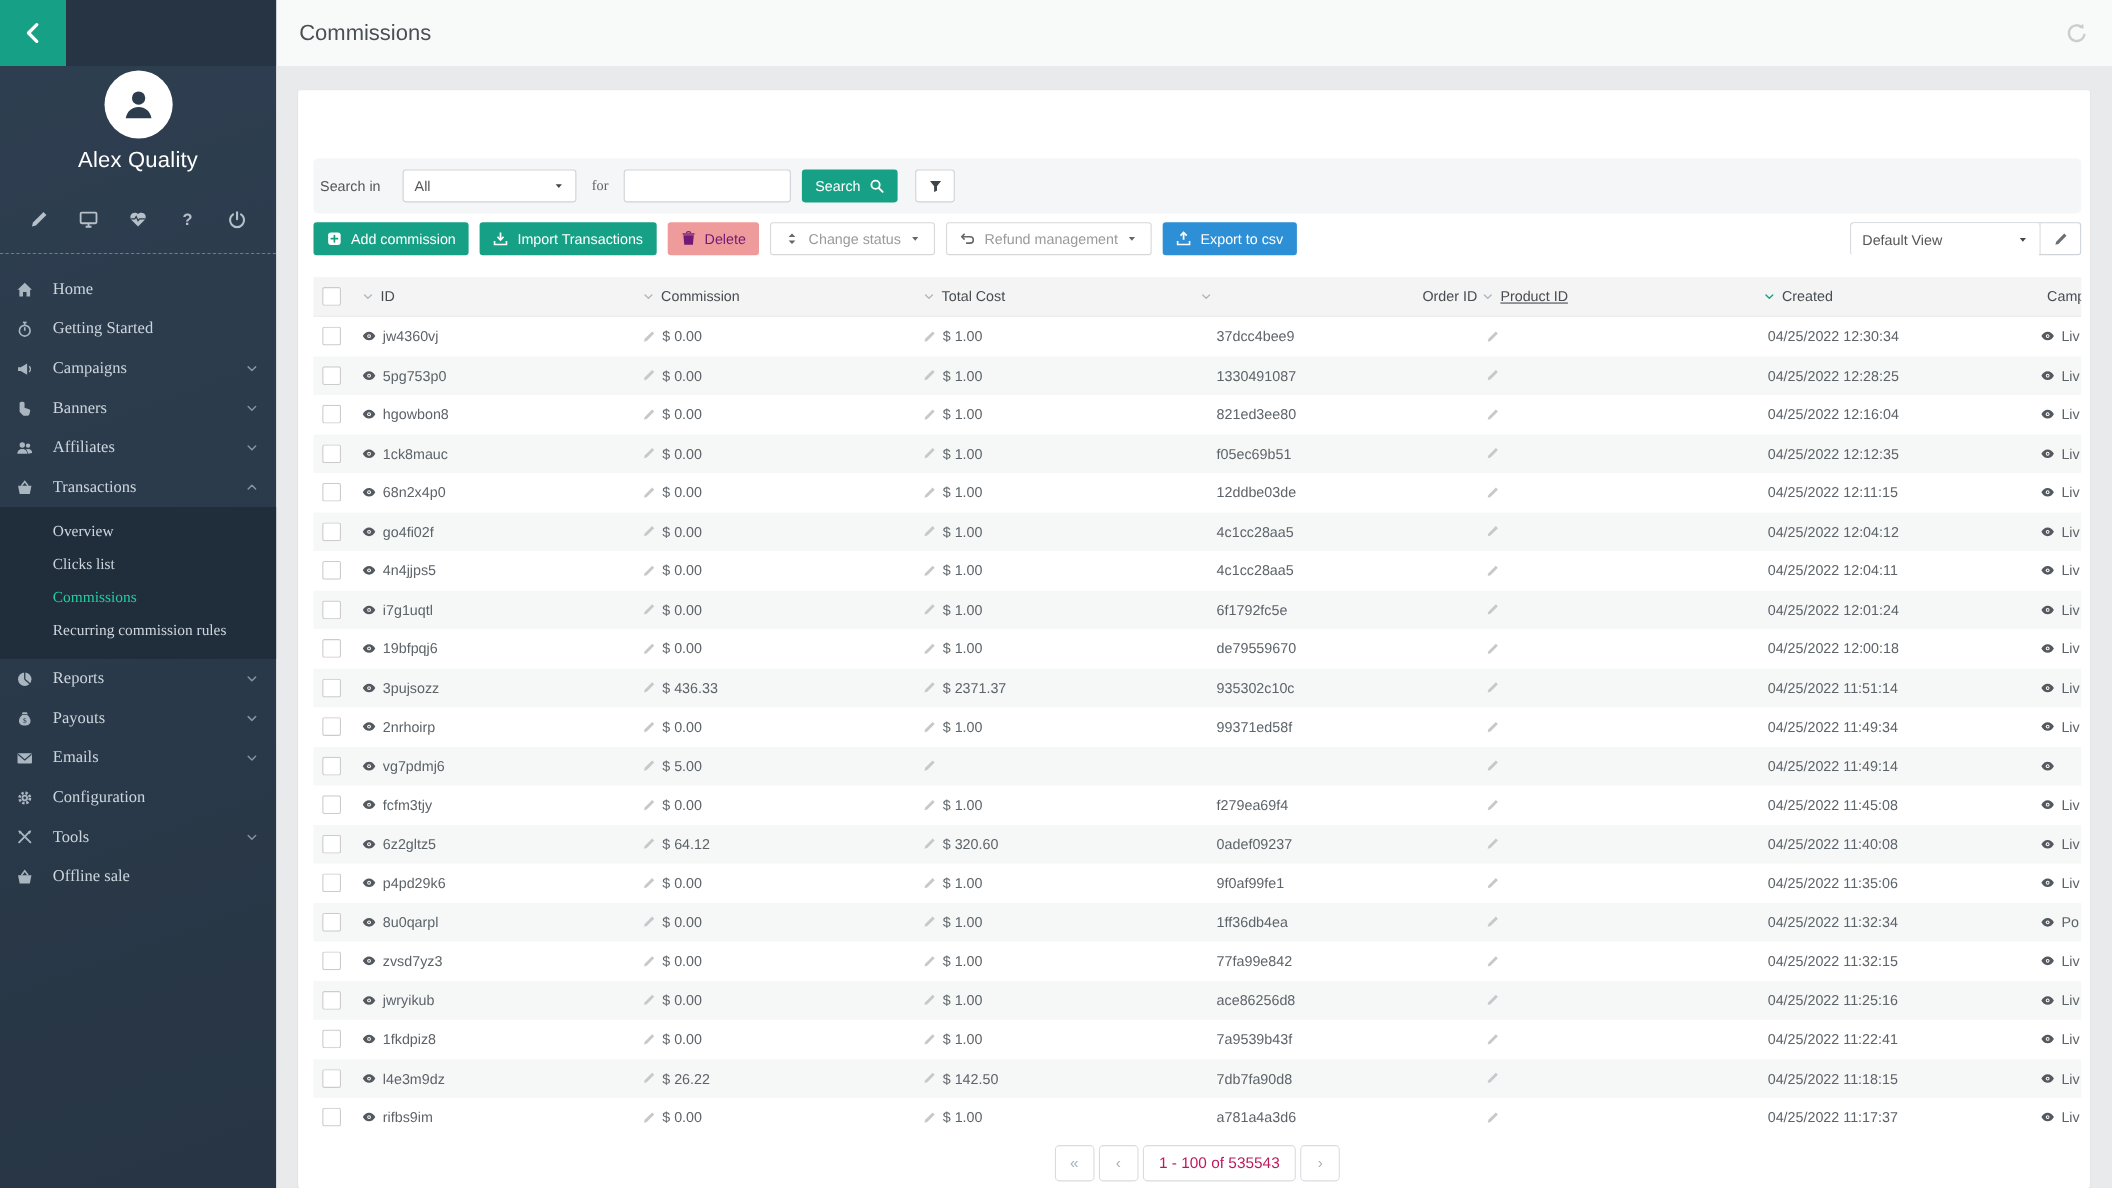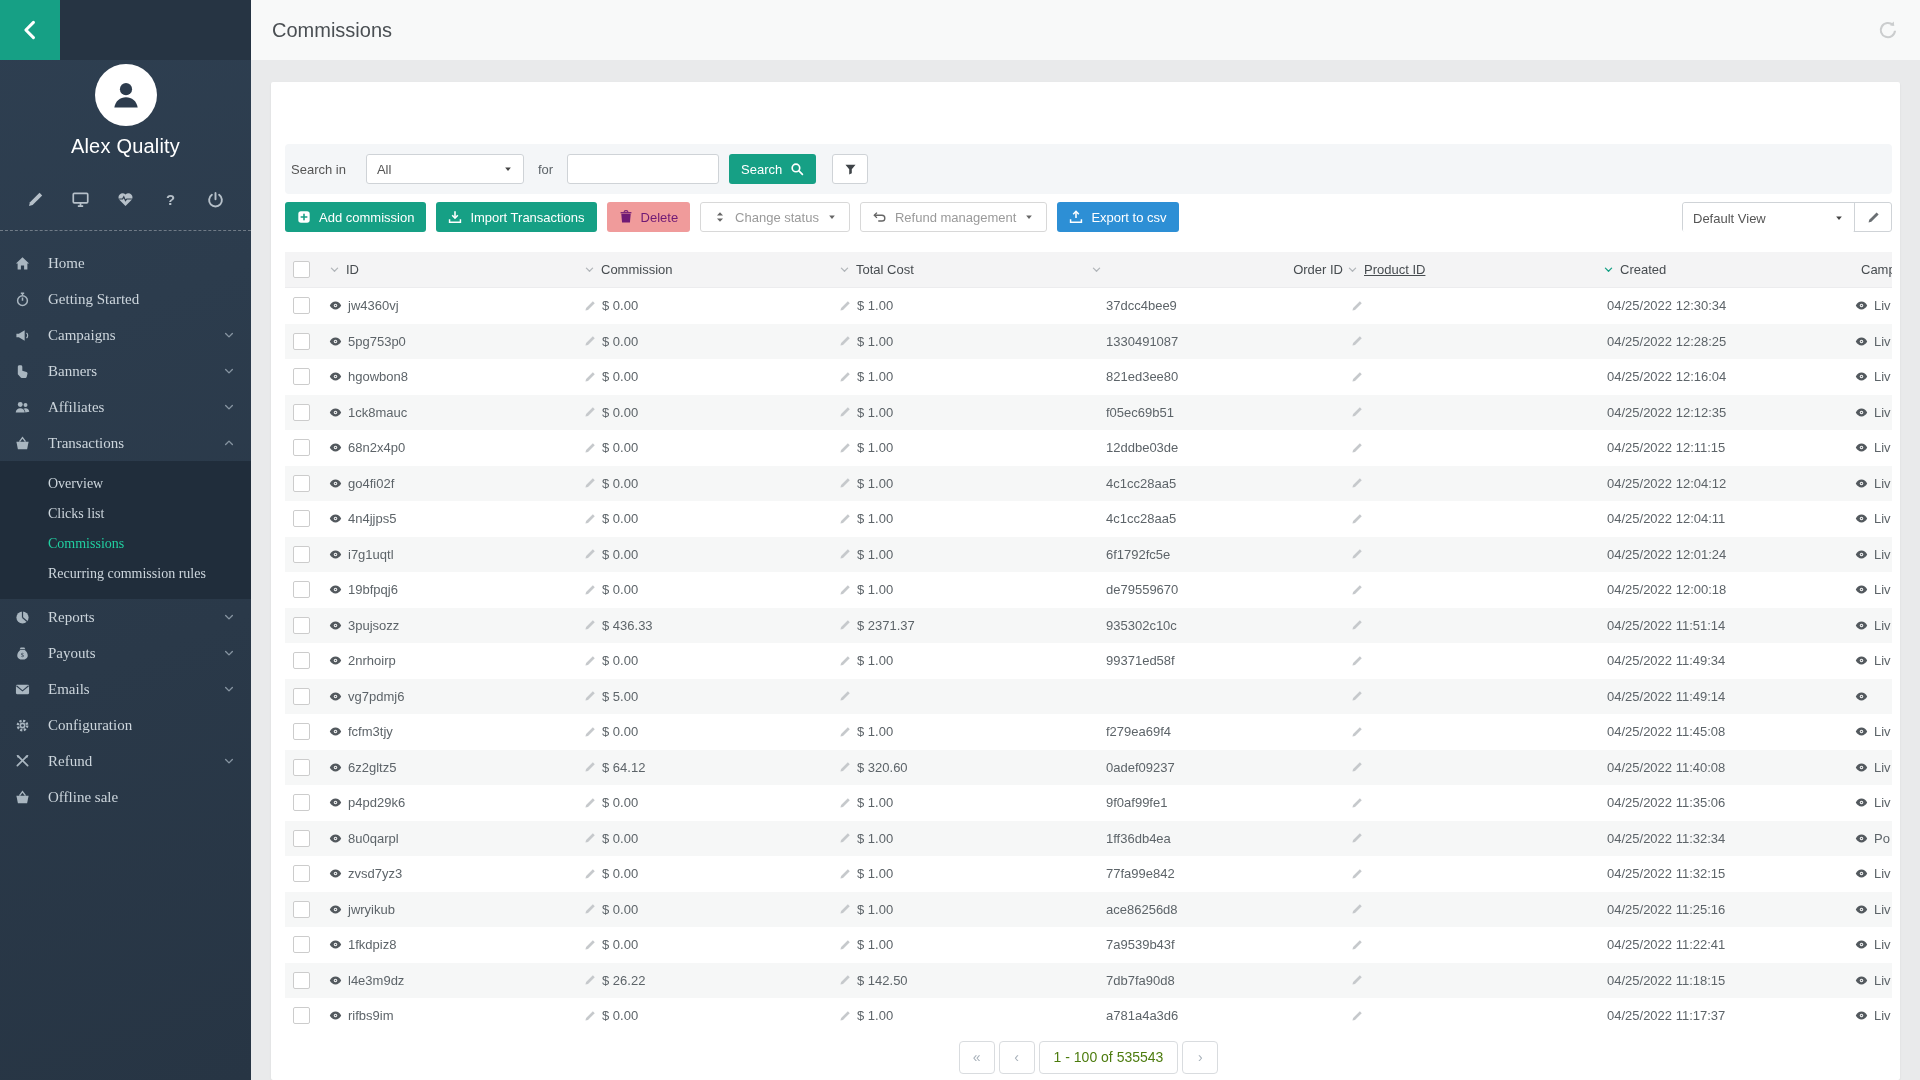--- a/index.html
+++ b/index.html
@@ -47,21 +47,21 @@
     padding:62px 8px 0 14px; overflow:hidden;}
 
   
   .search-panel{height:50px; background:#f4f6f8; border-radius:4px; display:flex; align-items:center;
     padding:0 6px; margin-bottom:8px;}
   .sp-label{color:#555; margin-right:20px; margin-left:0;}
   .select{height:30px; background:#fff; border:1px solid var(--bd); border-radius:3px; display:flex;
     align-items:center; padding:0 10px; color:#555; cursor:pointer; position:relative;}
   .select .caret{width:10px; height:10px; color:#444; margin-left:auto;}
   .sel-scope{width:158px;}
-  .sp-for{margin:0 14px;}
+  .sp-for{margin:0 14px;font-family:Liberation Serif, serif;}
   .sp-input{width:152px; height:30px; border:1px solid var(--bd); border-radius:3px; background:#fff;
     padding:0 8px; font:inherit; color:#444; outline:none;}
   .btn{height:30px; border:none; border-radius:3px; display:inline-flex; align-items:center; gap:8px;
     padding:0 12px; font:inherit; font-size:13px; cursor:pointer; white-space:nowrap;}
   .btn .i{width:14px; height:14px;}
   .btn-green{background:var(--green); color:#fff;}
   .btn-blue{background:var(--blue); color:#fff;}
   .btn-pink{background:var(--pink); color:#701a75;}
   .btn-ghost{background:#fff; border:1px solid #d8d8d8; color:#9a9a9a;}
   .btn-ghost .i{color:#666;}
@@ -99,21 +99,21 @@
   .c-camp{padding-left:7px;}
   .eye{width:13px; height:13px; color:#53595e; margin-right:6px; cursor:pointer;}
   .pen{width:12px; height:12px; color:#c6c9cc; margin-right:6px; cursor:pointer;}
   input[type=checkbox]{appearance:none; -webkit-appearance:none; width:17px; height:17px;
     border:1px solid #ccc; border-radius:2px; background:#fff; cursor:pointer;}
 
   
   .pagination{margin-top:7px; display:flex; justify-content:center; gap:4px;}
   .pg{height:33px; min-width:36px; background:#fff; border:1px solid #d9dcdf; border-radius:4px;
     display:flex; align-items:center; justify-content:center; color:#a8b1ba; font-size:14px; cursor:pointer;}
-  .pg-range{padding:0 14px; color:#4d7c0f; cursor:default;}
+  .pg-range{padding:0 14px; color:#be185d; cursor:default;}
 </style>
 </head>
 <body>
 
 <aside>
   <div class="sb-top">
     <div class="back-btn">
       <span class="i">
           <svg viewBox="0 0 16 16">
             <path d="M10.5 2.5 5 8l5.5 5.5" fill="none" stroke="currentColor" stroke-width="2.2" stroke-linecap="round" stroke-linejoin="round"></path>
@@ -297,21 +297,21 @@
       </div>
       <div class="nav-item">
         <span class="i nav-ic">
           <svg viewBox="0 0 16 16">
             <path d="m3 2 10.5 10.5" stroke="currentColor" stroke-width="1.8" stroke-linecap="round"></path>
             <path d="M13 2 2.5 12.5" stroke="currentColor" stroke-width="1.8" stroke-linecap="round"></path>
             <path d="M1.6 1 5 2.2 3.2 4.6Z" fill="currentColor"></path>
             <path d="M14.4 1 11 2.2l1.8 2.4Z" fill="currentColor"></path>
           </svg>
         </span>
-        <span class="nav-lb">Refund</span>
+        <span class="nav-lb">Tools</span>
         <span class="i nav-ch">
           <svg viewBox="0 0 16 16">
             <path d="m3.5 6 4.5 4.5L12.5 6" fill="none" stroke="currentColor" stroke-width="1.8" stroke-linecap="round" stroke-linejoin="round"></path>
           </svg>
         </span>
       </div>
       <div class="nav-item">
         <span class="i nav-ic">
           <svg viewBox="0 0 16 16">
             <path d="M4.8 6 8 1.8 11.2 6" fill="none" stroke="currentColor" stroke-width="1.5"></path>

